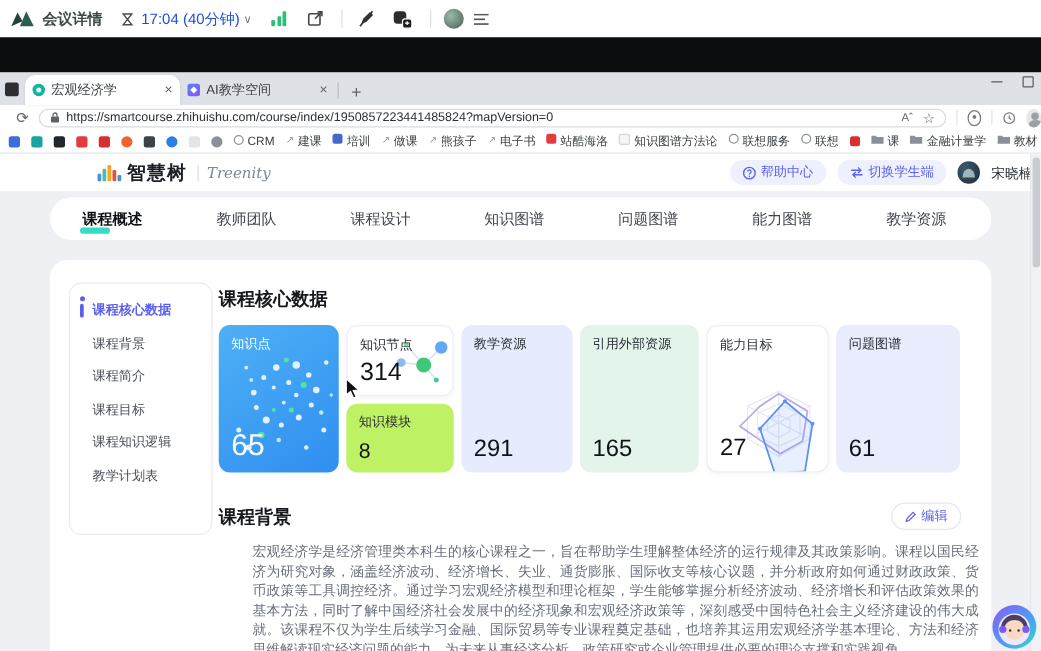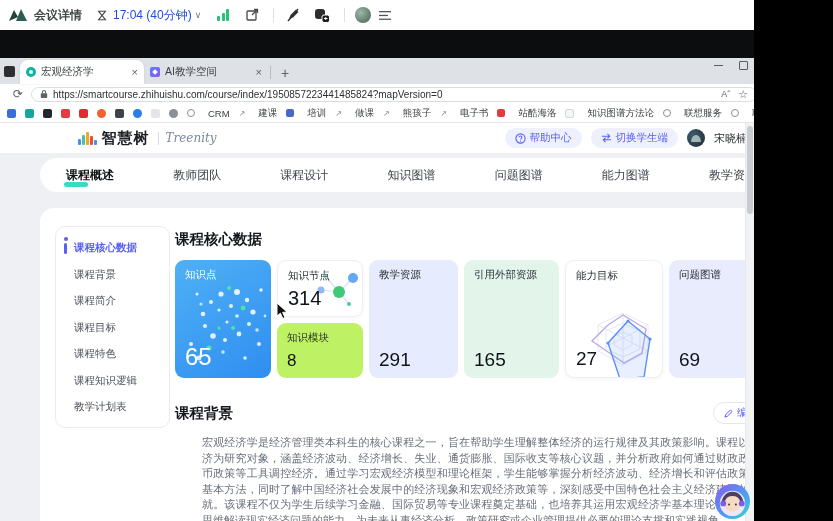--- a/index.html
+++ b/index.html
@@ -1,16 +1,16 @@
 <!DOCTYPE html>
 <html><head>
 <meta charset="utf-8">
 <style>
   html,body{margin:0;padding:0;background:#000;}
-  .screen{position:relative;width:754px;height:521px;overflow:hidden;background:#0c0d0f;
+  .screen{position:relative;width:833px;height:521px;overflow:hidden;background:#0c0d0f;
     font-family:"Liberation Sans","DejaVu Sans",sans-serif;-webkit-font-smoothing:antialiased;}
   
   .meeting-bar{position:absolute;top:0;left:0;right:0;height:30px;background:#fff;display:flex;align-items:center;font-size:12px;color:#333;}
   .mb-logo{margin-left:8px;display:flex;}
   .mb-label{margin-left:6px;color:#3f4a46;font-weight:bold;}
   .mb-ic{display:flex;align-items:center;}
   .mb-time{margin-left:5px;color:#1d4ed8;}
   .mb-chev{margin-left:3px;color:#777;font-size:9px;}
   .sig{display:flex;align-items:flex-end;gap:1.5px;margin-left:16px;height:12px;}
   .sig span{width:3px;background:#27c277;border-radius:1px;display:block;}
@@ -43,21 +43,21 @@
   .ra-ic{font-size:9px;color:#5f6368;margin-left:6px;}
   .star-ic{font-size:11px;color:#5f6368;margin-left:8px;}
   .ur-div{width:1px;height:12px;background:#e2e4e8;margin-left:8px;}
   .ext-ic{width:11px;height:11px;border:1.3px solid #75797e;border-radius:50%;margin-left:8px;position:relative;}
   .ext-ic::after{content:"";position:absolute;left:3px;top:3px;width:3px;height:3px;background:#75797e;border-radius:50%;}
   .prof-ic{width:15px;height:15px;border-radius:50%;background:#e6e8eb;margin-left:8px;position:relative;overflow:hidden;}
   .prof-ic::before{content:"";position:absolute;left:4.5px;top:3px;width:6px;height:6px;border-radius:50%;background:#9aa0a6;}
   .prof-ic::after{content:"";position:absolute;left:2px;top:9.5px;width:11px;height:7px;border-radius:50%;background:#9aa0a6;}
   .bookmarks-row{height:18px;background:#fff;border-bottom:1px solid #e4e6ea;display:flex;align-items:center;gap:9px;padding:0 7px;font-size:9.5px;color:#3c4043;white-space:nowrap;overflow:hidden;flex:none;}
   .bk-ic{width:9px;height:9px;border-radius:2px;flex:none;}
-  .bk-item{display:flex;align-items:center;gap:13px;flex:none;}
+  .bk-item{display:flex;gap:3px;flex:none;}
   .bk-globe{width:8px;height:8px;border:1px solid #8a8f98;border-radius:50%;box-sizing:border-box;flex:none;}
   .bk-arrow{color:#8a8f98;font-size:8px;}
   .bk-div{width:1px;height:11px;background:#dadde2;}
   .folder-svg{flex:none;}
   
   .viewport{flex:1;position:relative;background:#eef0f4;overflow:hidden;}
   .site-header{position:absolute;top:0;left:0;right:0;height:30px;background:#fff;display:flex;align-items:center;}
   .brand-bars{display:flex;align-items:flex-end;gap:1.5px;margin-left:78px;height:13px;}
   .brand-bars span{width:2.5px;display:block;border-radius:1px;}
   .brand-name{font-size:15px;font-weight:bold;color:#1b1f24;margin-left:5px;letter-spacing:1px;}
@@ -346,23 +346,20 @@
                 <span>课程核心数据</span>
               </div>
             <div class="sm-item">
                 <span>课程背景</span>
               </div>
             <div class="sm-item">
                 <span>课程简介</span>
               </div>
             <div class="sm-item">
                 <span>课程目标</span>
-              </div>
-            <div class="sm-item">
-                <span>课程特色</span>
               </div>
             <div class="sm-item">
                 <span>课程知识逻辑</span>
               </div>
             <div class="sm-item">
                 <span>教学计划表</span>
               </div>
           </div>
 
           <div class="main-col">
@@ -461,21 +458,21 @@
                   <circle cx="44" cy="22" r="1.6" fill="#5b8ff5"></circle>
                     <circle cx="24" cy="44" r="1.6" fill="#5b8ff5"></circle>
                     <circle cx="66" cy="40" r="1.6" fill="#5b8ff5"></circle>
                 </svg>
                 <span class="lbl">能力目标</span>
                 <span class="val">27</span>
               </div>
 
               <div class="card c-ques c-tall">
                 <span class="lbl">问题图谱</span>
-                <span class="val">69</span>
+                <span class="val">61</span>
               </div>
             </div>
 
             <div class="bg-row">
               <span class="h-title">课程背景</span>
               <span class="edit-btn">
                 <svg width="9" height="9" viewBox="0 0 10 10">
                     <path d="M1 9 L2 6.2 L7.2 1 L9 2.8 L3.8 8 Z" fill="none" stroke="#5a5ff0" stroke-width="1.1"></path>
                   </svg>
                 <span>编辑</span>

